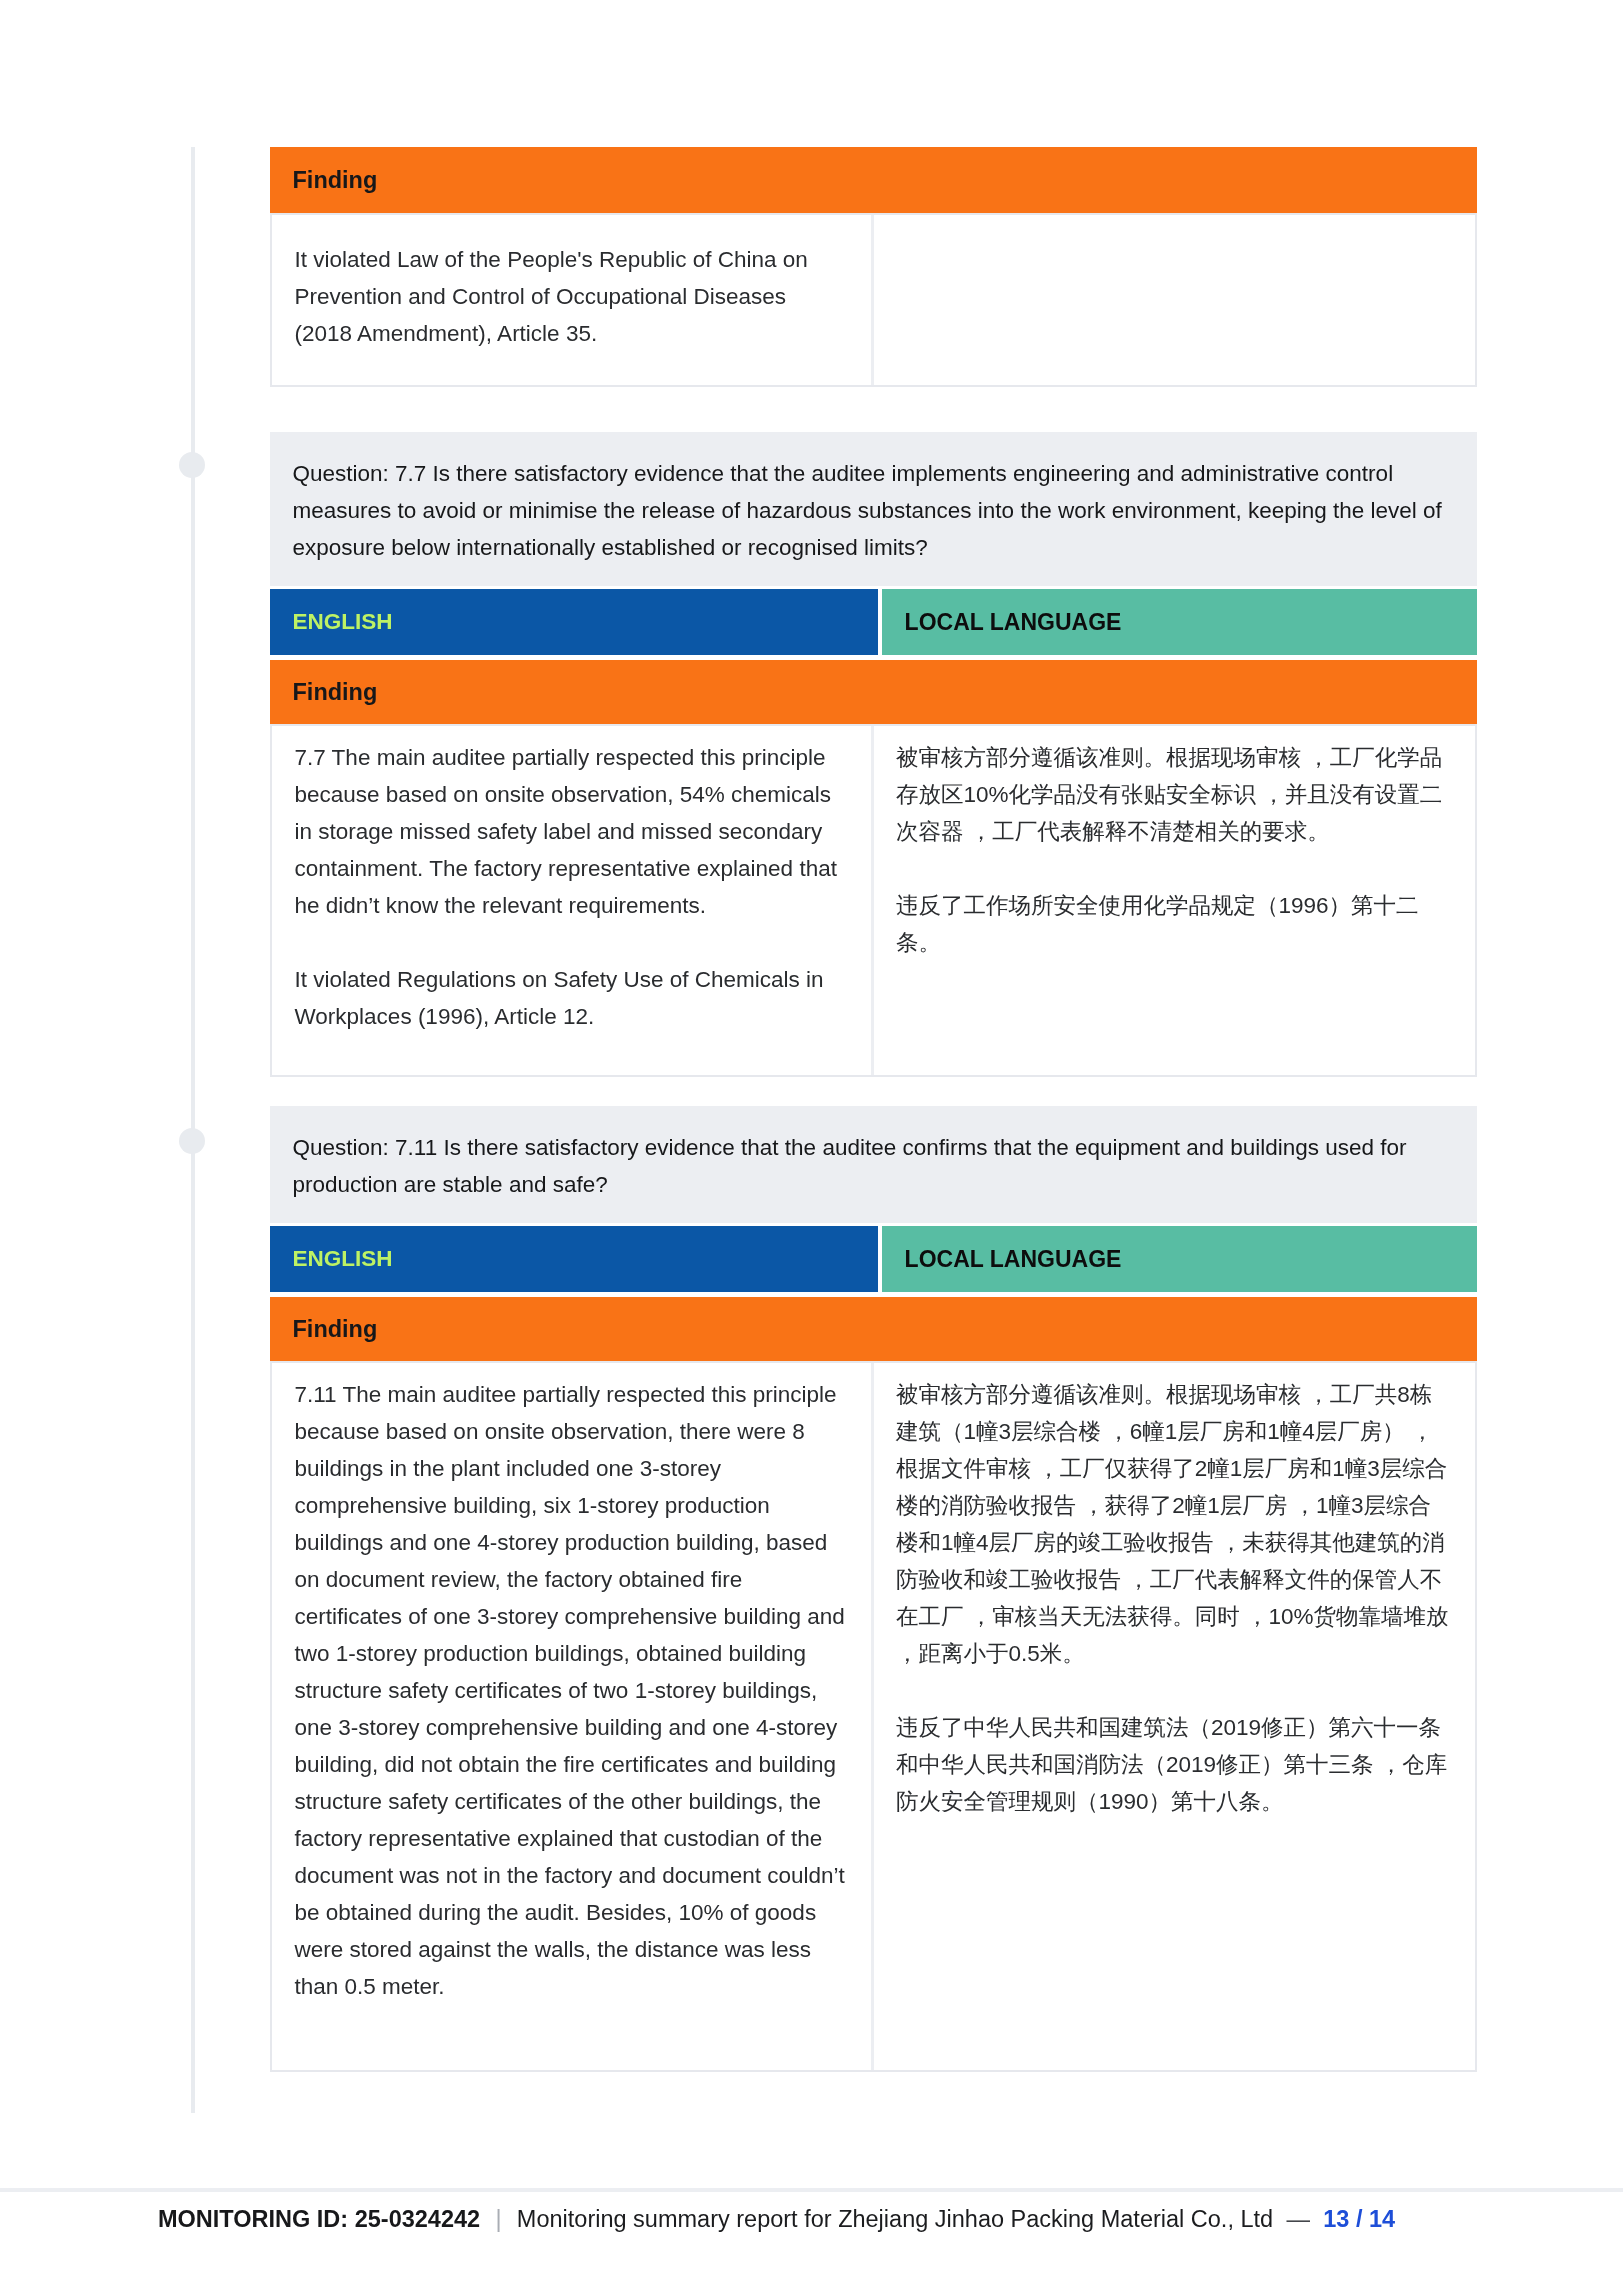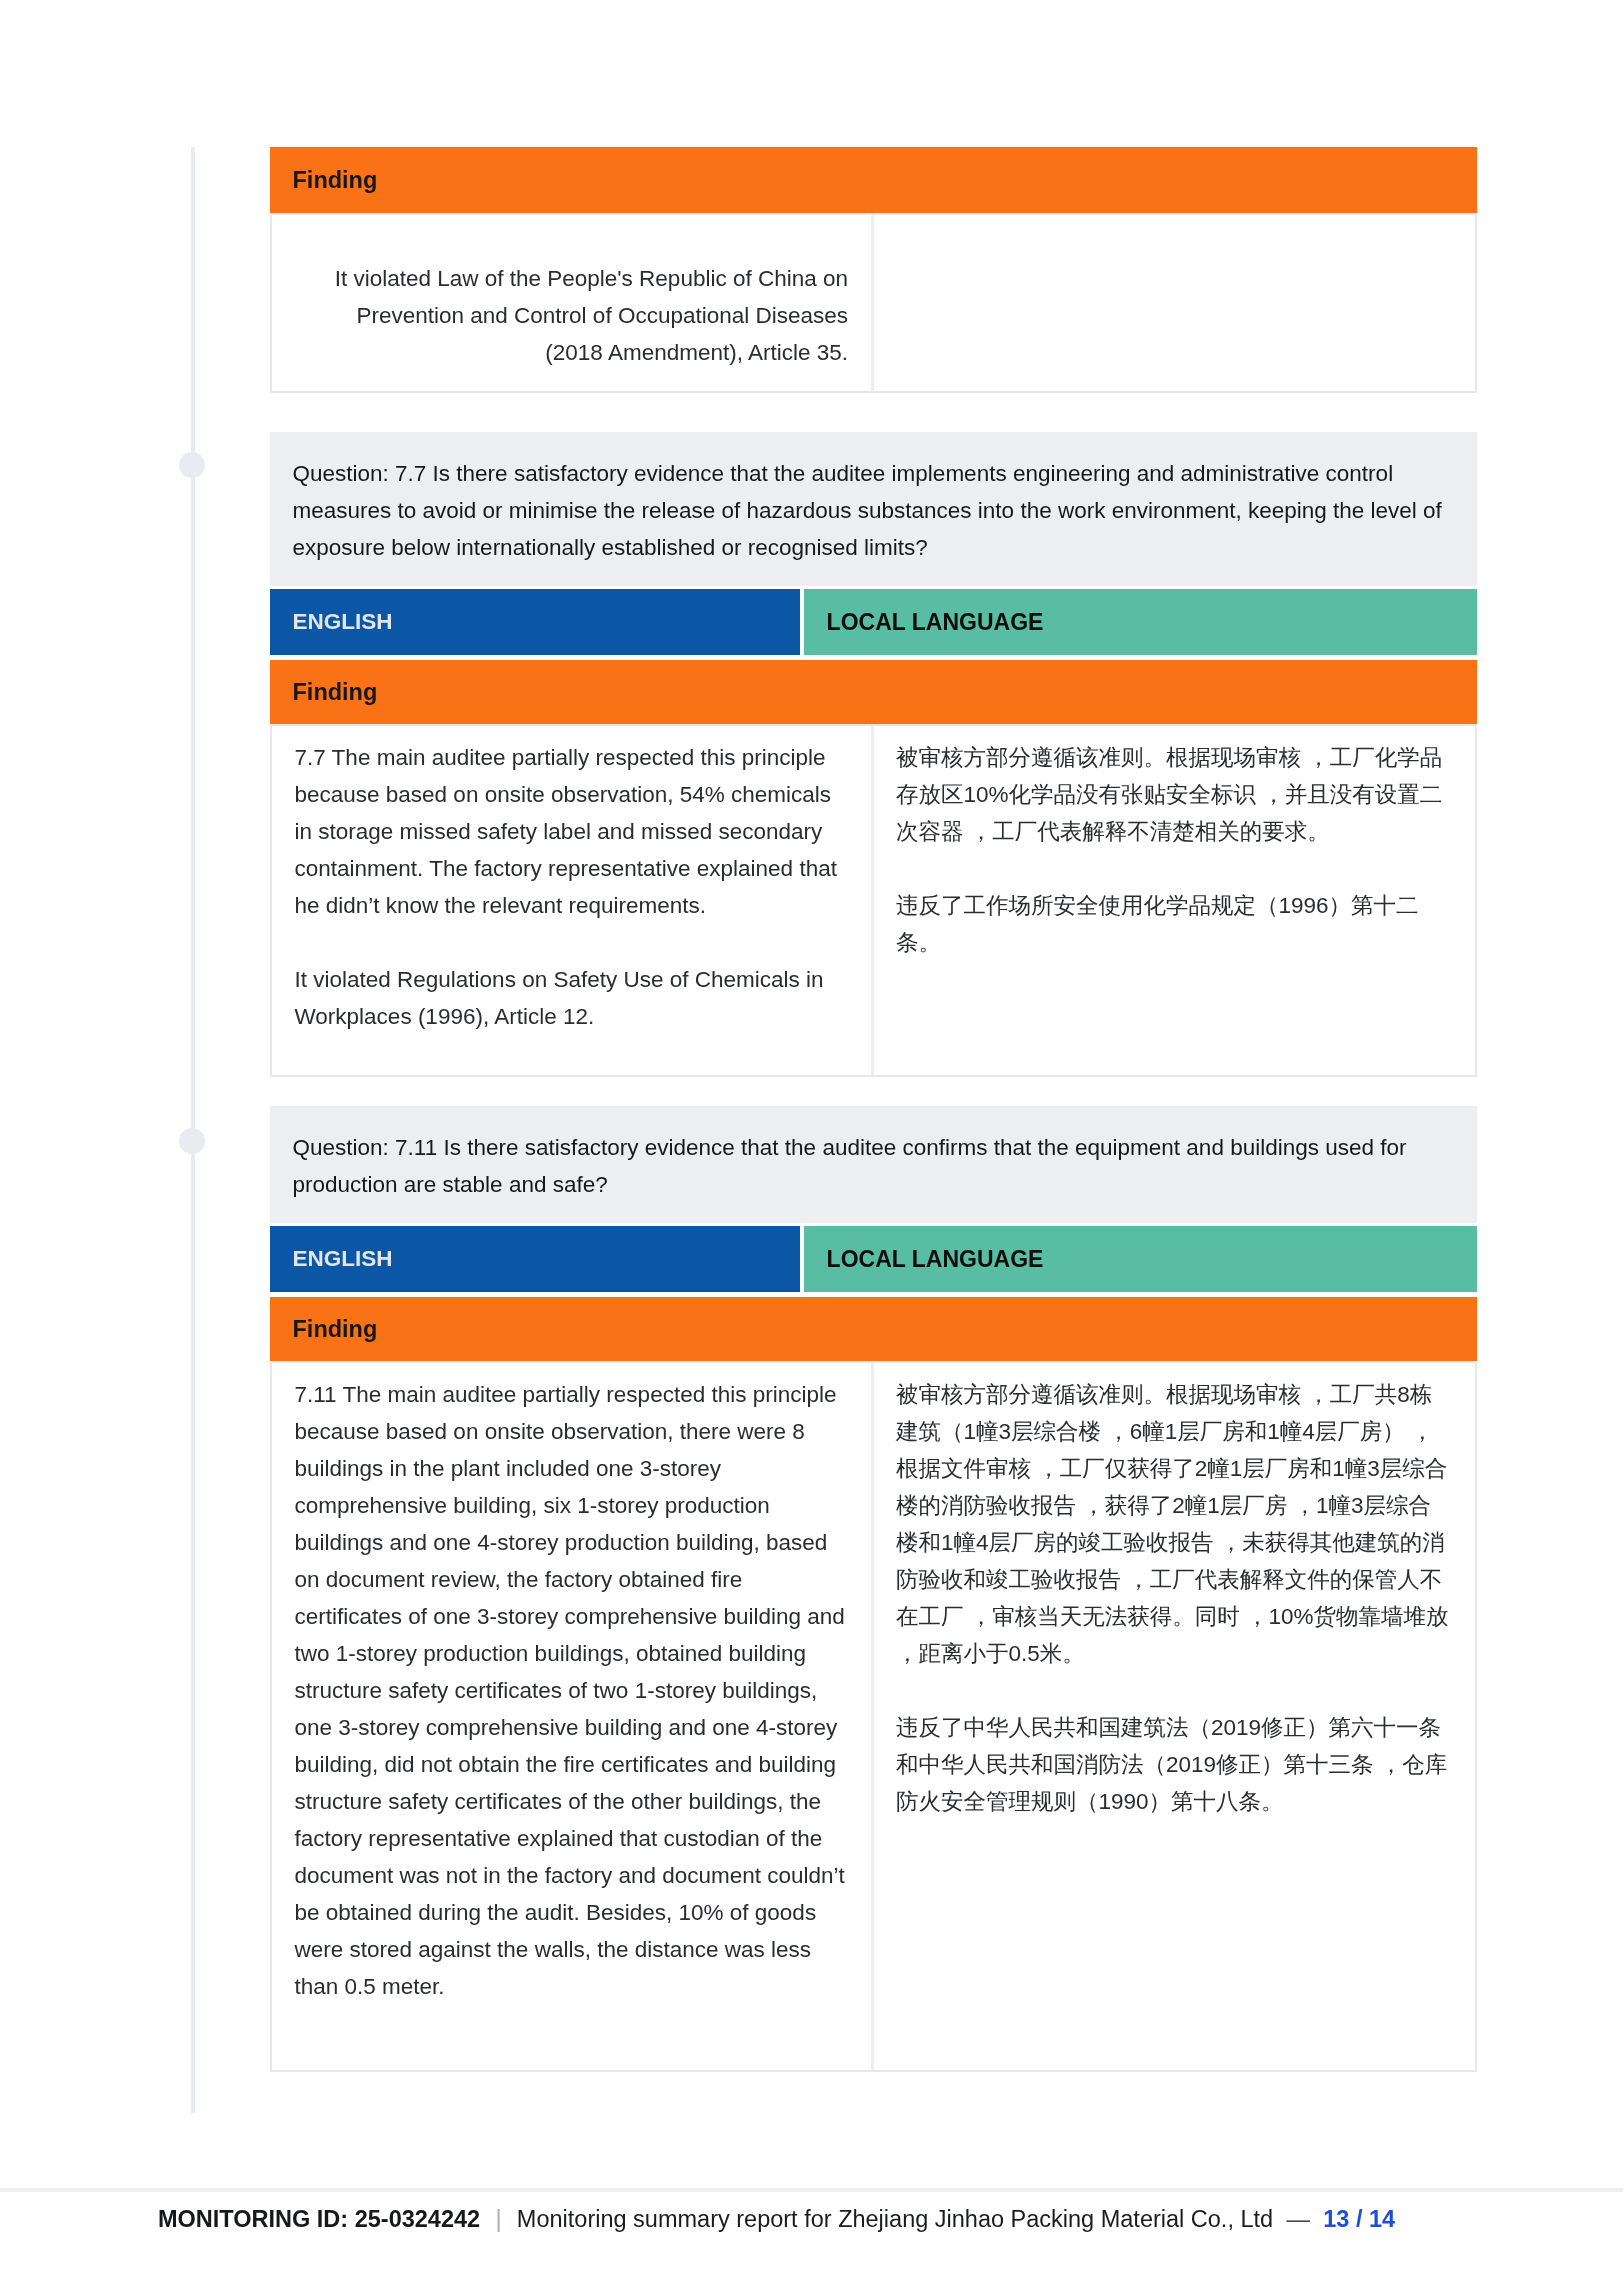--- a/index.html
+++ b/index.html
@@ -51,37 +51,37 @@
 
   .question-box {
     background:#eceef2;
     padding:22.5px 22.5px 20.4px 22.5px;
     font-size:22.5px; line-height:37px; color:#17181a;
   }
   .question-box b { font-weight:normal; }
 
   .lang-header { display:flex; height:66px; }
   .lang-cell-en {
-    width:530px; margin-right:4.1px;
-    background:#0b57a6; color:#e5e5e5;
+    width:608px; margin-right:4.1px;
+    background:#0b57a6; color:#bef264;
     display:flex; align-items:center;
     padding:0 22.5px;
     font-size:22.5px; font-weight:bold;
   }
   .lang-cell-local {
     flex:1;
     background:#58bda3; color:#0d0d0d;
     display:flex; align-items:center;
     padding:0 22.5px;
     font-size:23px; font-weight:bold;
   }
 
   .topA-header { top:147px; height:66px; }
   .topA-body  { top:213px; min-height:174px; }
-  .topA-body .cell { padding-top:45px;text-align:right; }
+  .topA-body .cell { padding-top:26px; }
 
   .q77-box     { top:432px; }
   .q77-header  { top:589px; }
   .q77-finding { top:660px; }
   .q77-body    { top:724px; min-height:353px; }
 
   .q711-box     { top:1106px; }
   .q711-header  { top:1226px; }
   .q711-finding { top:1297px; }
   .q711-body    { top:1361px; min-height:711px; }

